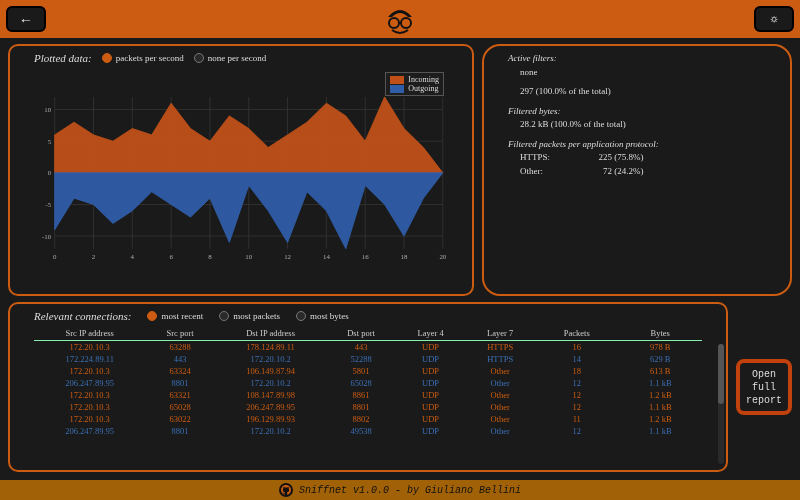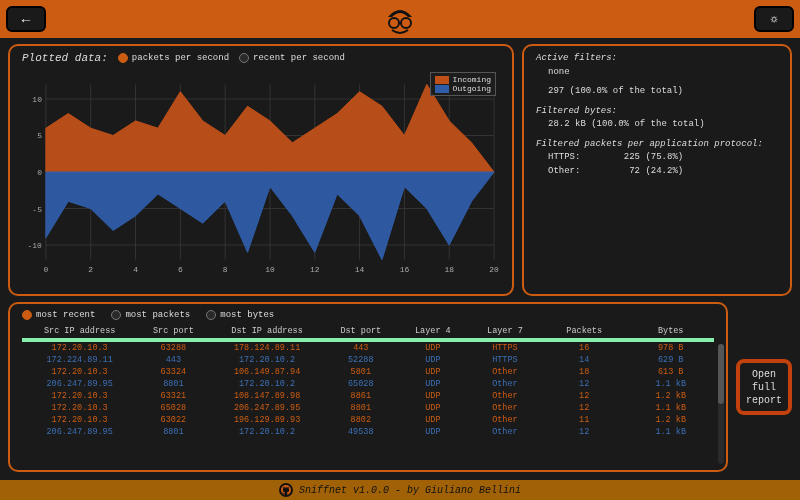--- a/index.html
+++ b/index.html
@@ -30,25 +30,26 @@
   .logo { display:flex; align-items:center; justify-content:center; }
   .main {
     padding: 6px 8px 0 8px;
     display: flex;
     gap: 8px;
     height: 258px;
   }
   .panel {
     border: 2px solid #cc5c11;
     border-radius: 10px;
-    padding: 6px 12px;
+    padding: 6px 24px;
     background: #1a1a1a;
+    font-family: Liberation Serif, serif;
   }
   .chart-panel { flex: 1; display:flex; flex-direction:column; }
-  .filters-panel { width: 270px; font-size: 9px; line-height: 1.5; }
+  .filters-panel { width: 310px; font-size: 9px; line-height: 1.5; border-radius: 18px; }
   .plot-header { display:flex; align-items:center; gap:10px; font-style: italic; font-size:11px; margin-bottom:2px;}
   .radio { display:inline-flex; align-items:center; gap:4px; font-style:normal; font-size:9px;}
   .radio-dot {
     width:10px; height:10px; border-radius:50%;
     background:#2a2a2a; border:1px solid #777;
     display:inline-block;
   }
   .radio-dot.on { background:#cc5c11; border-color:#cc5c11; }
   .chart-area { flex:1; position:relative; margin:2px 0 0 0; }
   .chart-svg { width:100%; height:100%; }
@@ -62,21 +63,21 @@
   .filters-panel .lbl { font-style:italic; }
   .filters-panel .indent { padding-left:12px; }
   .conn-wrap {
     margin: 6px 8px 0 8px;
     height: 170px;
     display:flex; gap:8px;
   }
   .conn-panel { flex:1; font-size:9px; overflow:hidden; position:relative;}
   .conn-header { display:flex; align-items:center; gap:16px; font-style:italic; font-size:11px; margin-bottom:4px;}
   table { width:100%; border-collapse:collapse; font-size:8.5px; table-layout:fixed;}
-  th { font-weight:normal; font-style:normal; color:#ccc; padding:2px 2px; text-align:center; border-bottom:4px solid #86efac;}
+  th { font-weight:normal; font-style:normal; color:#ccc; padding:2px 2px; text-align:center; border-bottom:1px solid #86efac;}
   td { padding:1px 2px; text-align:center; white-space:nowrap; overflow:hidden;}
   tr.hl td { color:#cc5c11; }
   tr.norm td { color:#3b6fb5; }
   .report-btn {
     width:56px;
     border:4px solid #c2410c; border-radius:8px;
     display:flex; align-items:center; justify-content:center;
     text-align:center; font-size:10px; line-height:1.3;
     cursor:pointer;
     align-self:center; height:56px;
@@ -124,21 +125,21 @@
 <div class="main">
   <div class="panel chart-panel">
     <div class="plot-header">
       <span>Plotted data:</span>
       <span class="radio">
         <span class="radio-dot on"></span>
         <span>packets per second</span>
       </span>
       <span class="radio">
         <span class="radio-dot"></span>
-        <span>recent per second</span>
+        <span>none per second</span>
       </span>
     </div>
     <div class="chart-area">
       <svg class="chart-svg" id="chart-svg" viewBox="0 0 480 200">
           <line class="grid-line" x1="24" x2="474" y1="167.33333333333331" y2="167.33333333333331"></line>
           <text class="axis-text" x="20" y="170.33333333333331" text-anchor="end">-10</text>
           <line class="grid-line" x1="24" x2="474" y1="130.66666666666669" y2="130.66666666666669"></line>
           <text class="axis-text" x="20" y="133.66666666666669" text-anchor="end">-5</text>
           <line class="grid-line" x1="24" x2="474" y1="94" y2="94"></line>
           <text class="axis-text" x="20" y="97" text-anchor="end">0</text>
@@ -198,20 +199,21 @@
     <div id="proto-rows">
         <div class="indent"><span style="display:inline-block;width:56px">HTTPS:</span><span style="display:inline-block;width:36px;text-align:right">225</span>  <span>(75.8%)</span></div>
         <div class="indent"><span style="display:inline-block;width:56px">Other:</span><span style="display:inline-block;width:36px;text-align:right">72</span>  <span>(24.2%)</span></div>
       </div>
   </div>
 </div>
 
 <div class="conn-wrap">
   <div class="panel conn-panel">
     <div class="conn-header">
+      <span>Relevant connections:</span>
       <span class="radio">
         <span class="radio-dot on"></span>
         <span>most recent</span>
       </span>
       <span class="radio">
         <span class="radio-dot"></span>
         <span>most packets</span>
       </span>
       <span class="radio">
         <span class="radio-dot"></span>

